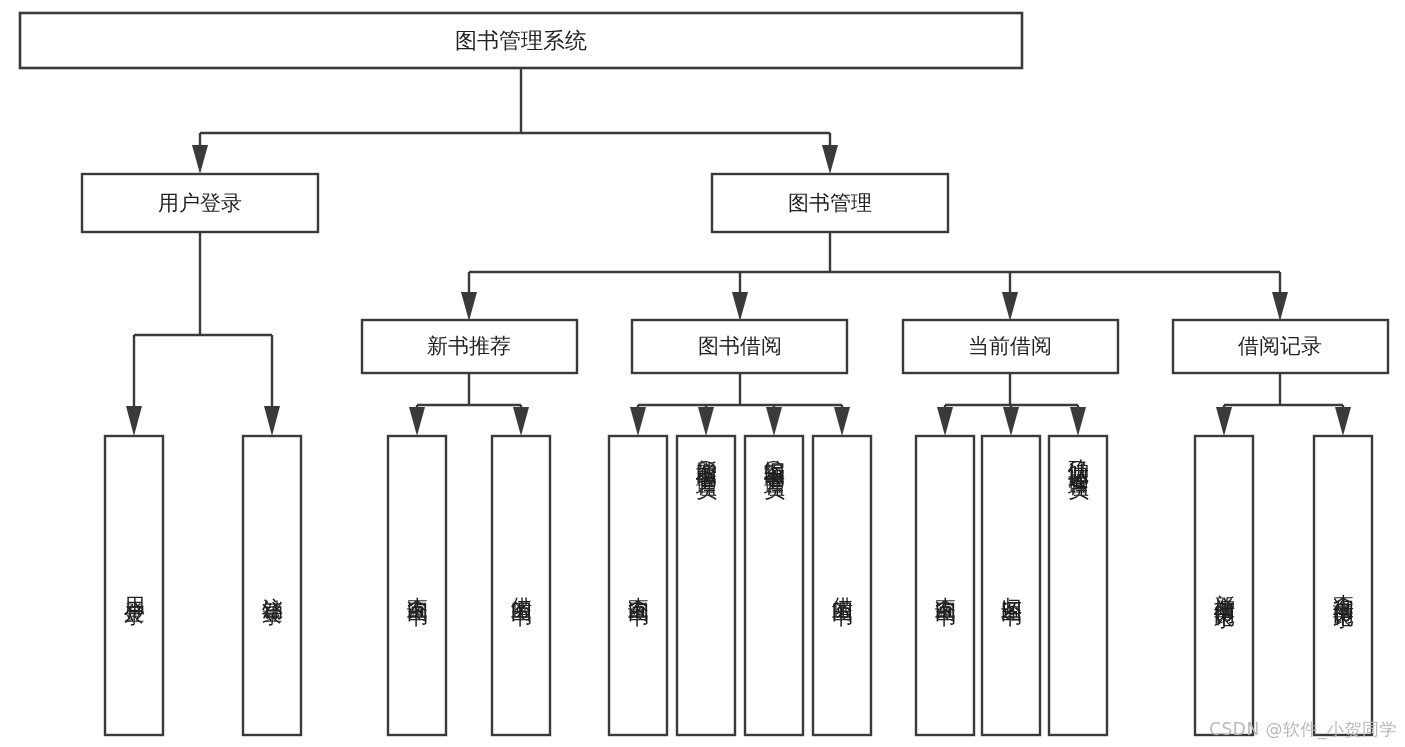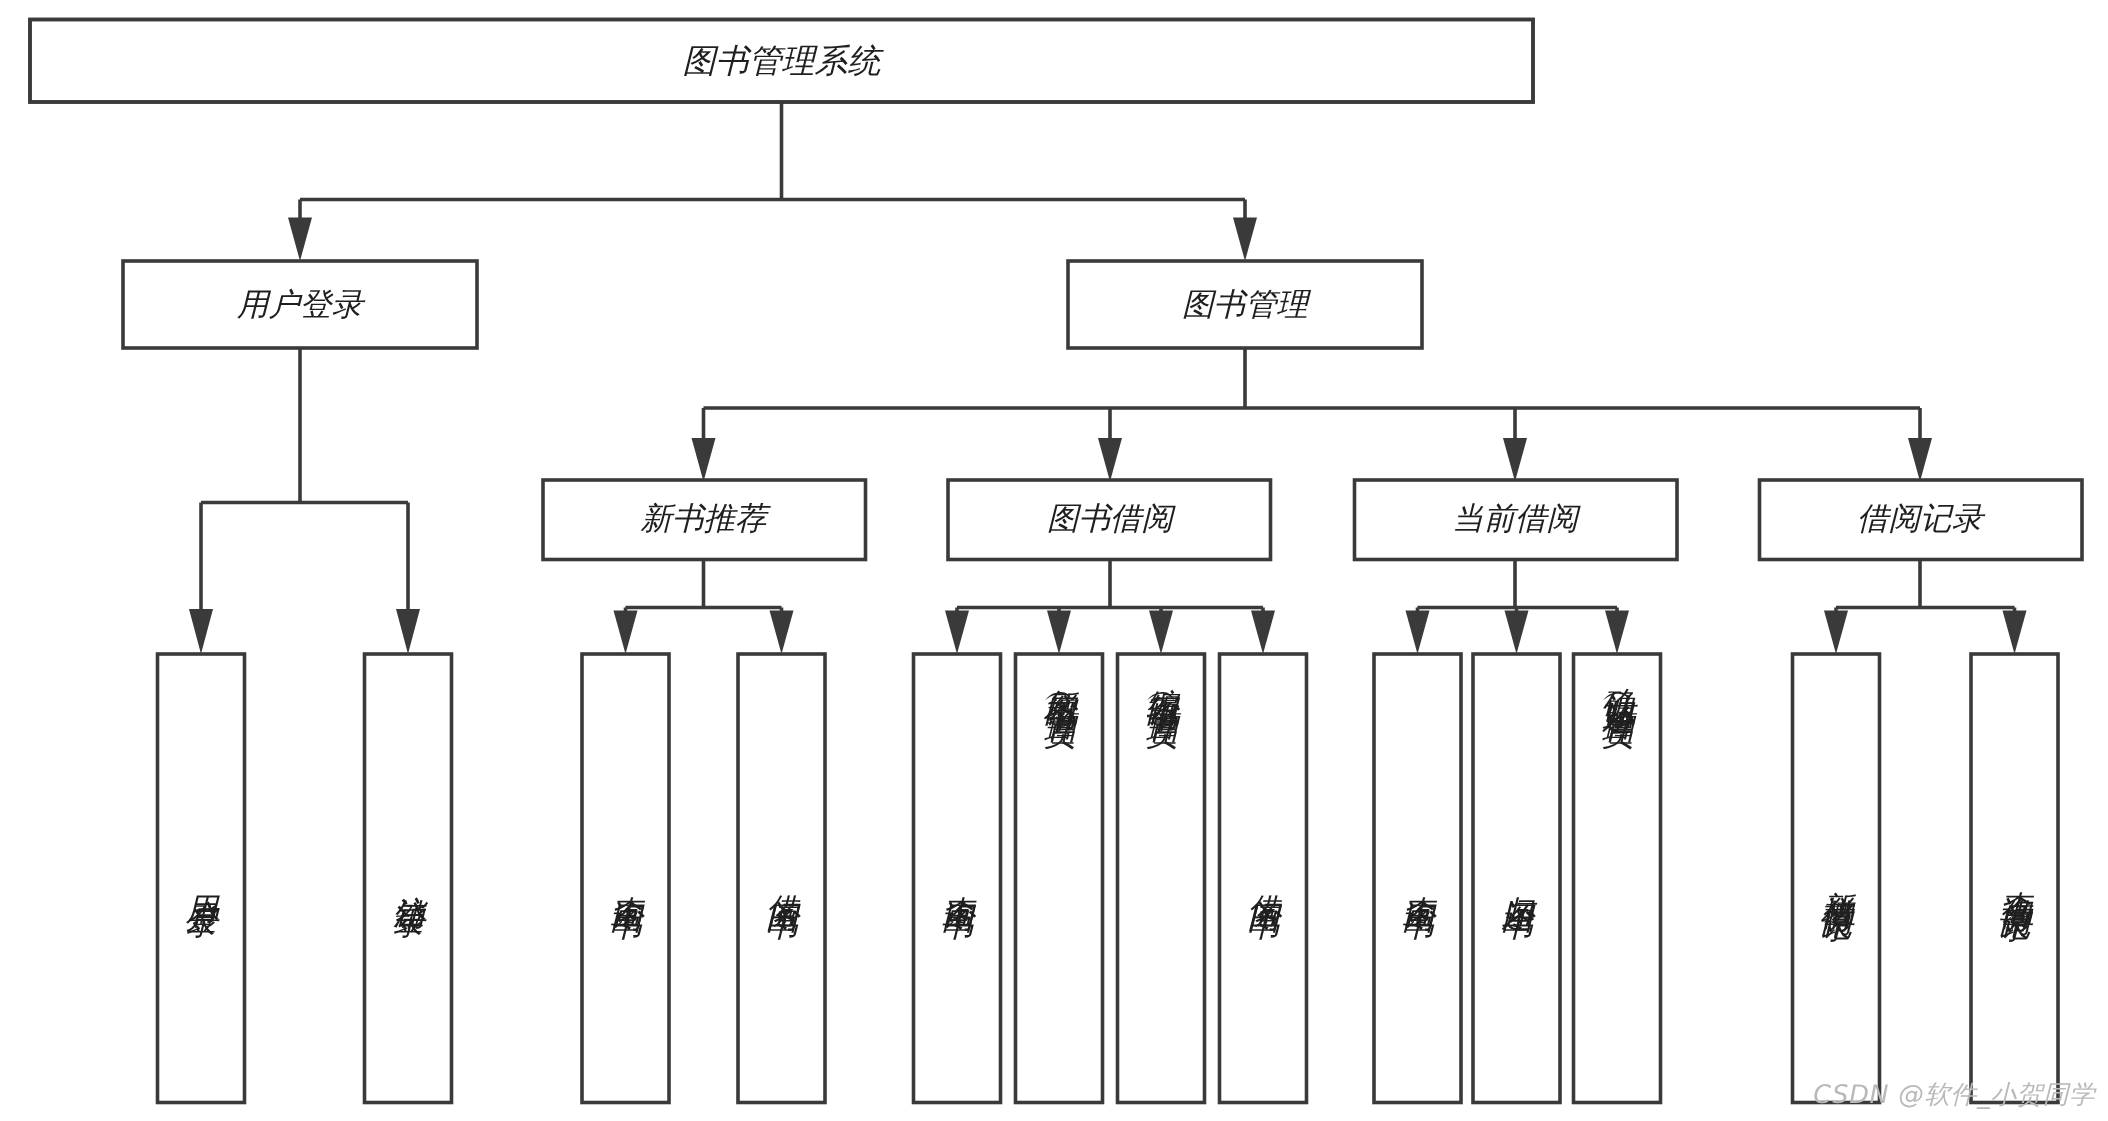--- a/index.html
+++ b/index.html
@@ -11,21 +11,20 @@
     width: 1405px;
     height: 747px;
     font-family: "DejaVu Sans", "Liberation Sans", sans-serif;
     overflow: hidden;
   }
   #diagram-root {
     position: relative;
     width: 1405px;
     height: 747px;
     background: #ffffff;
-    font-style: italic;
   }
   svg#flow-svg {
     position: absolute;
     left: 0;
     top: 0;
     width: 1405px;
     height: 747px;
     display: block;
   }
   .node-box {

